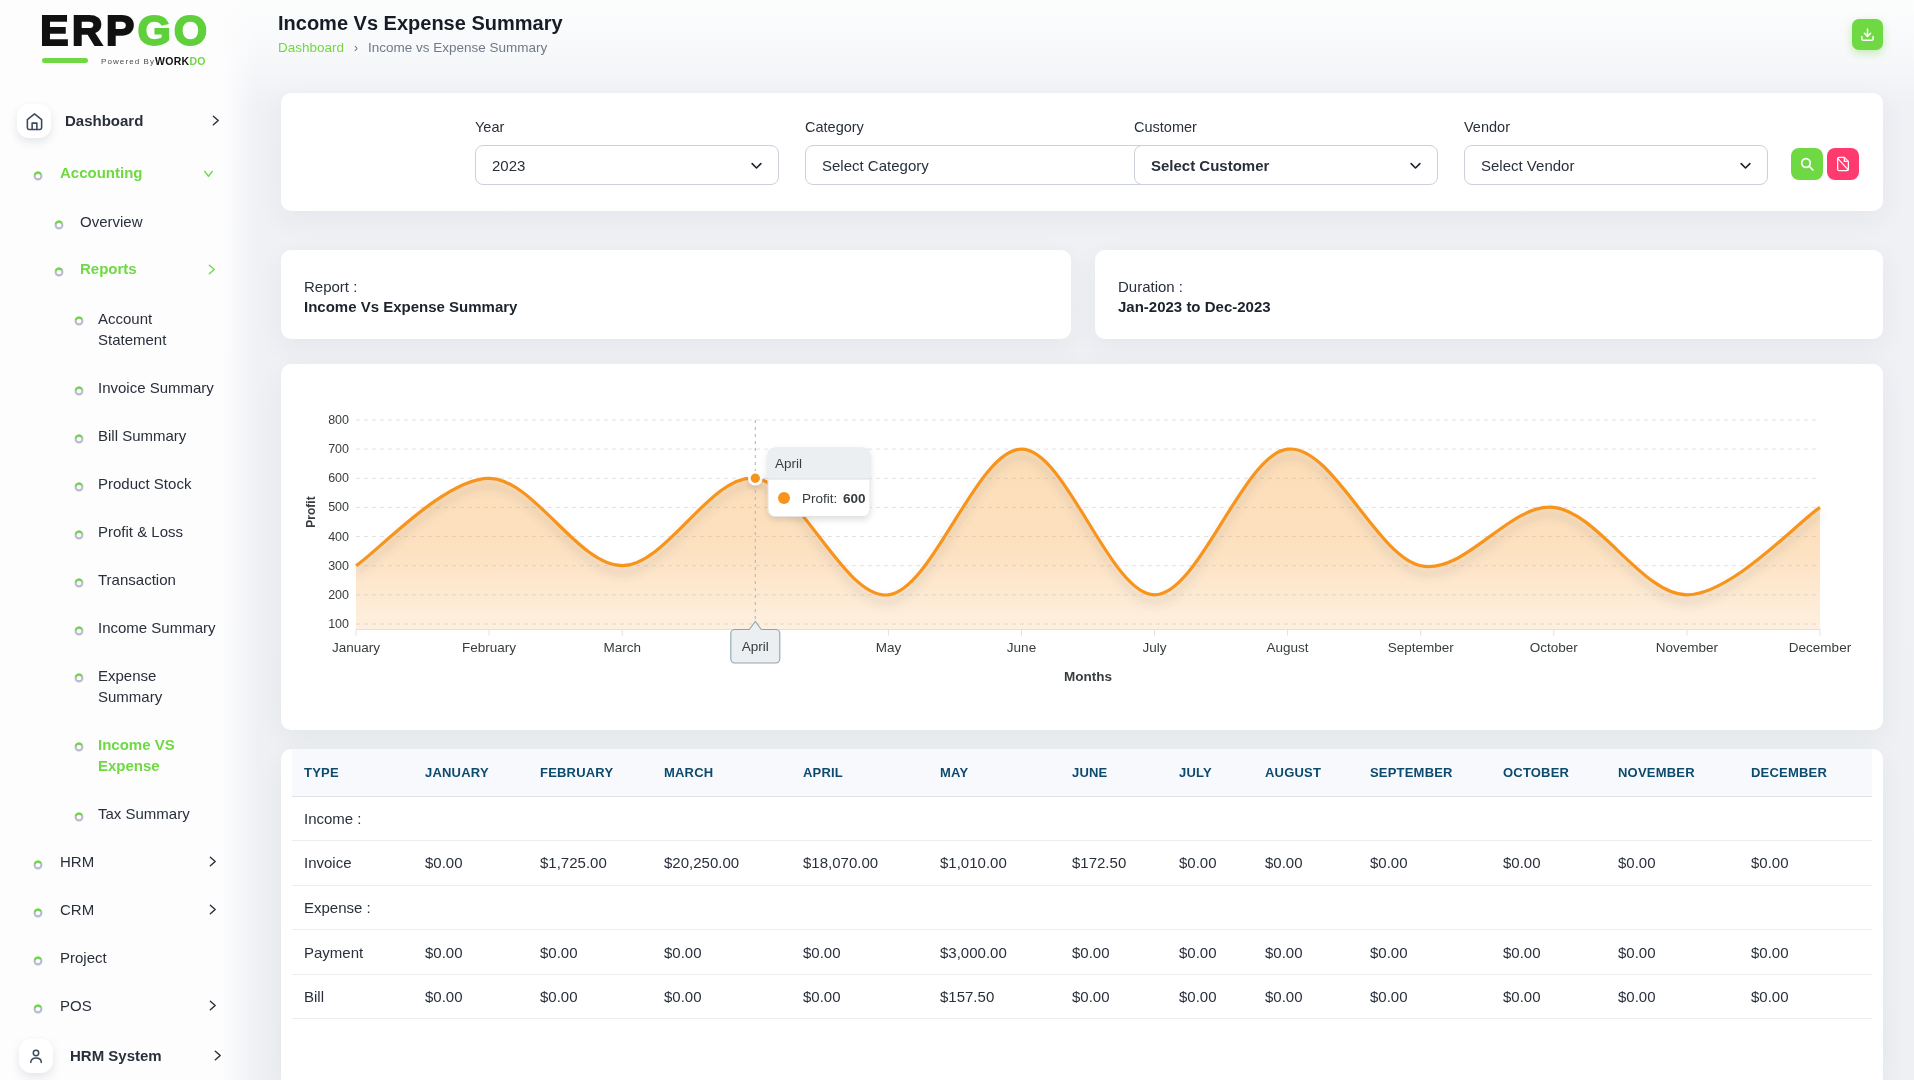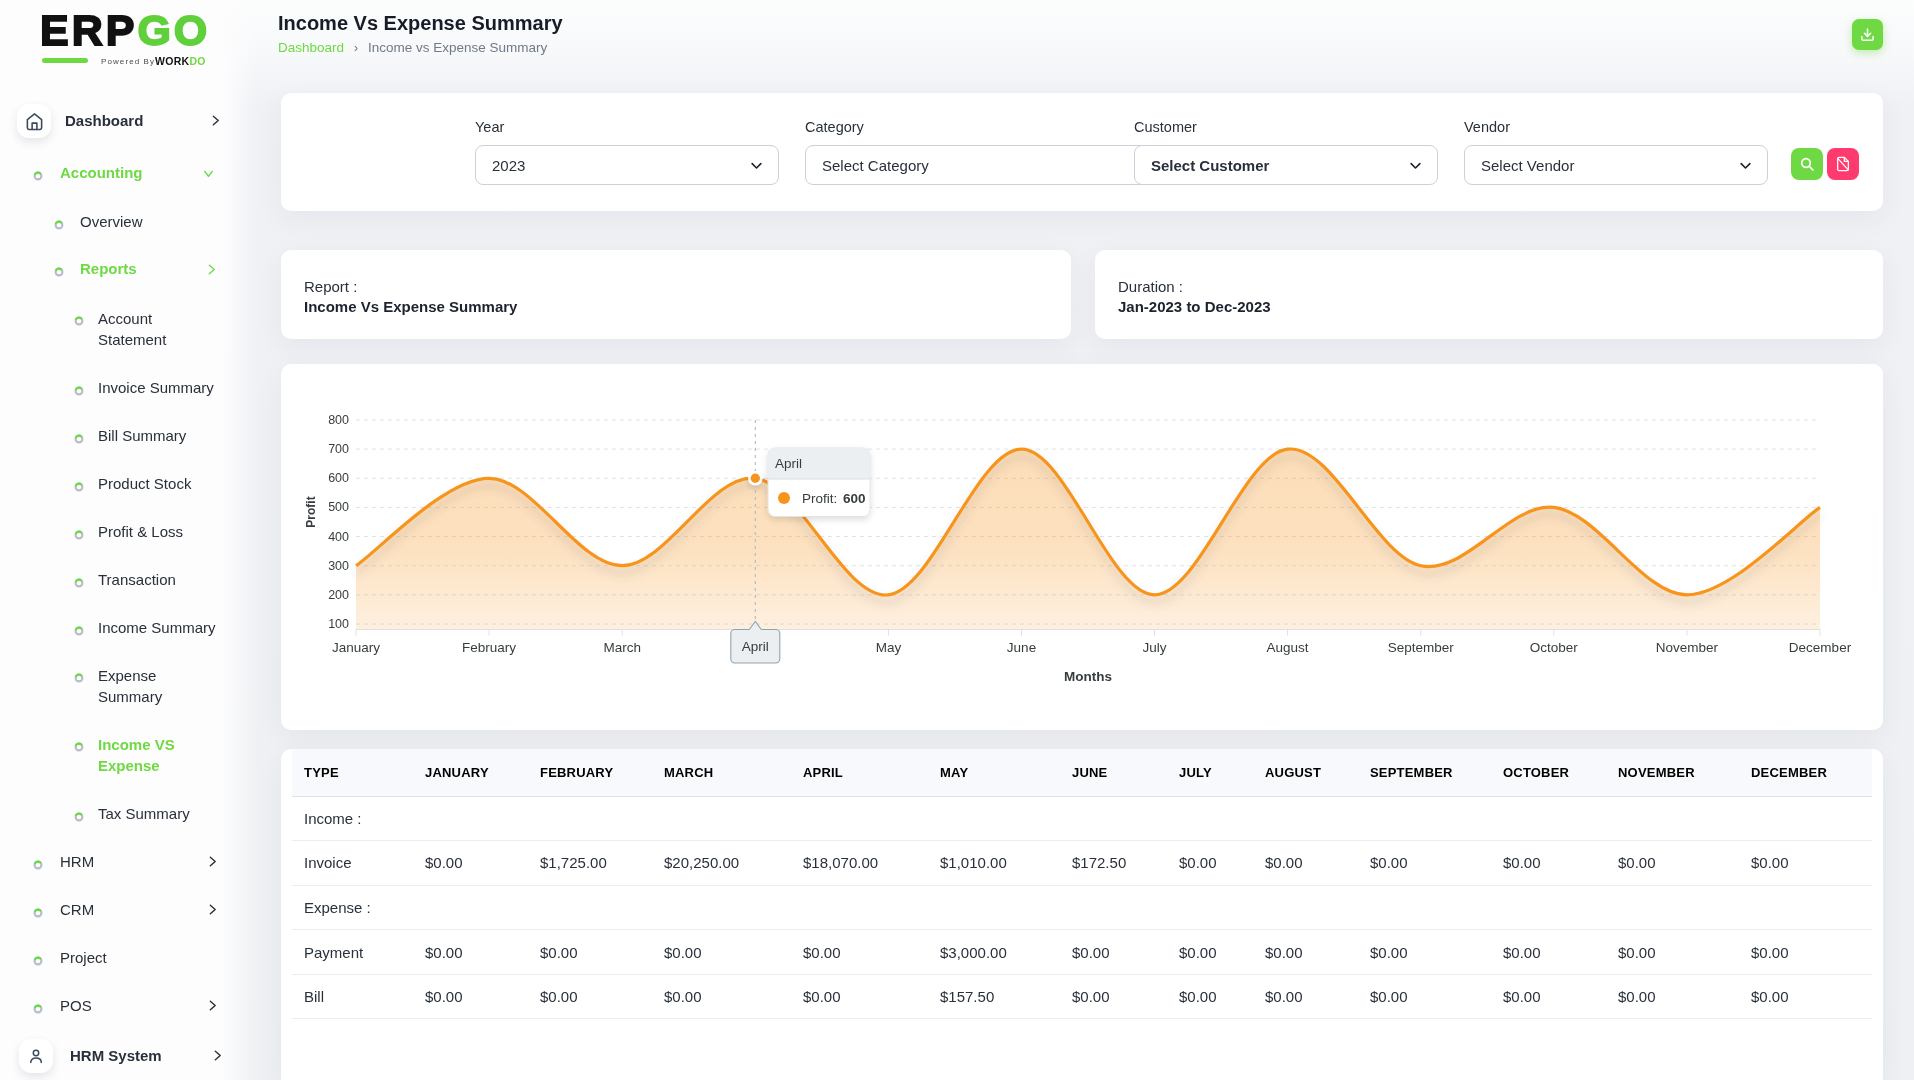--- a/index.html
+++ b/index.html
@@ -41,21 +41,21 @@
 .fsel svg { position:absolute; right:14px; top:12px; }
 .sqbtn { position:absolute; top:55px; width:32px; height:32px; border-radius:8px; display:flex; align-items:center; justify-content:center; }
 .cardrow { top:250px; height:89px; }
 .cr1 { left:281px; width:790px; }
 .cr2 { left:1095px; width:788px; }
 .crlab { position:absolute; left:23px; top:28px; font-size:15px; color:#29303b; }
 .crval { position:absolute; left:23px; top:48px; font-size:15px; font-weight:bold; color:#1d232e; }
 .chartcard { left:281px; top:364px; width:1602px; height:366px; }
 .tablecard { left:281px; top:749px; width:1602px; height:331px; border-radius:10px 10px 0 0; padding:0 11px; overflow:hidden; }
 table { border-collapse:collapse; table-layout:fixed; width:1580px; font-size:15px; color:#29303b; }
-th { font-size:13px; font-weight:bold; color:#000000; text-align:left; height:47px; padding:0 0 0 12px;
+th { font-size:13px; font-weight:bold; color:#0c4a6e; text-align:left; height:47px; padding:0 0 0 12px;
   background:#f8f9fc; border-bottom:1px solid #dfe3e8; letter-spacing:0.2px; }
 td { height:44.6px; padding:0 0 0 12px; border-bottom:1px solid #ebedf0; }
 </style>
 </head>
 <body>
 <div class="sidebar">
   <div class="logo" style="left:40px; top:6px;">ERP<span class="go">GO</span></div>
   <div class="logo-bar"></div>
   <div class="powered">Powered By</div>
   <div class="workdo">WORK<span>DO</span></div>

